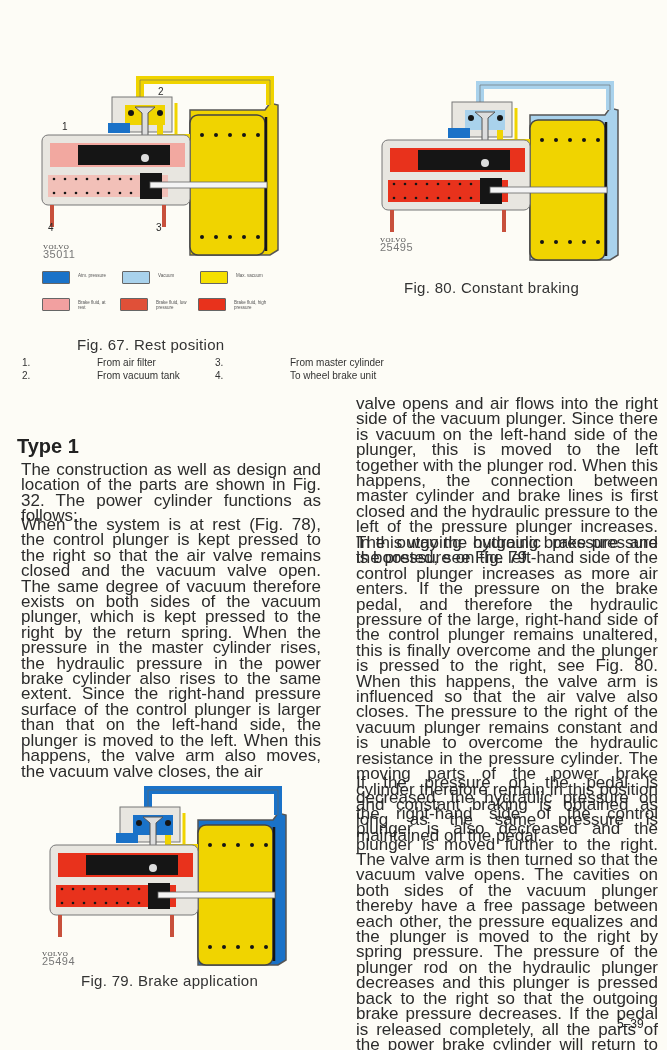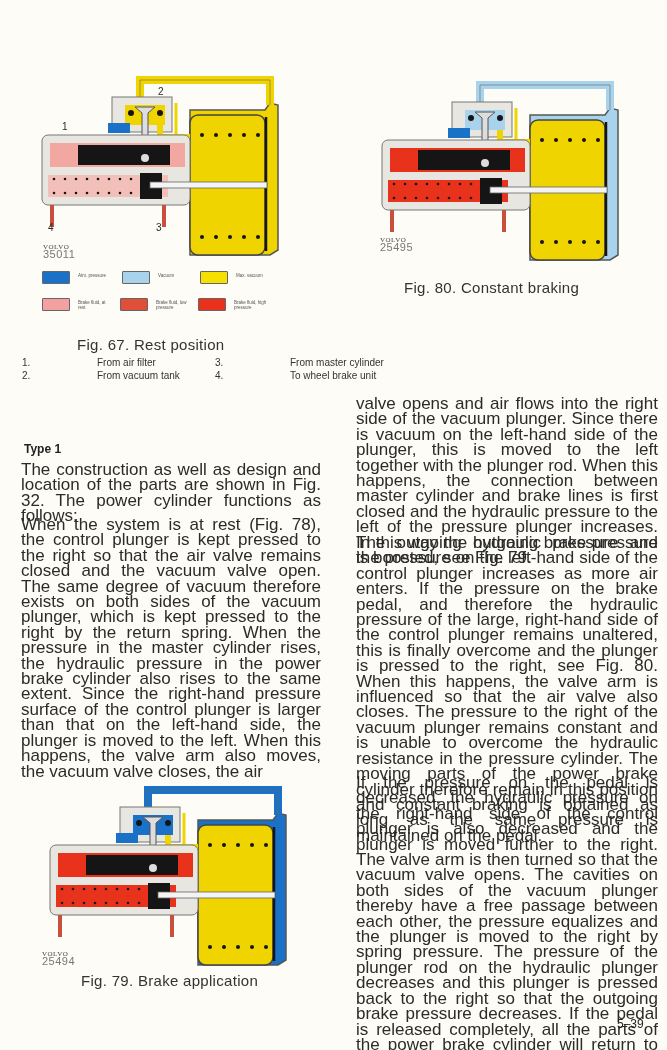--- a/index.html
+++ b/index.html
@@ -15,21 +15,21 @@
   .volvo .brand { font-weight:normal; display:block; }
   .volvo .num { display:block; color:#777; font-family:"Liberation Sans", sans-serif; font-size:11px; }
   .caption { position:absolute; font-size:15px; color:#333; letter-spacing:0.3px; }
   .legend-item { position:absolute; display:flex; align-items:flex-start; }
   .swatch { width:26px; height:11px; border:1px solid #666; border-radius:1px; }
   .legend-label { font-size:4.5px; color:#555; margin-left:8px; margin-top:2px; line-height:5px; width:34px; }
   .parts { position:absolute; font-size:10px; color:#333; }
   .parts .row { display:flex; height:13px; }
   .parts .n { width:27px; }
   .parts .t { width:118px;padding-left:48px; }
-  h2 { position:absolute; margin:15px; font-size:12px; font-weight:bold; color:#222; }
+  h2 { position:absolute; margin:8px; font-size:20px; font-weight:bold; color:#222; }
   .para { position:absolute; font-size:17px; line-height:15.4px; text-align:justify; color:#2b2b2b; margin:12px; }
   .pagenum { position:absolute; font-size:12px; color:#222; }
 </style>
 </head>
 <body>
 
 <div class="fig" style="left:30px;top:55px;">
   <svg class="booster" width="250" height="210" viewBox="0 0 250 210">
       <path d="M160 55 L235 55 L240 48 L248 50 L248 195 L240 200 L160 200 Z" fill="#f0d400" stroke="#555" stroke-width="1.5"></path>
       <rect x="160" y="60" width="75" height="140" rx="8" fill="#f0d400" stroke="#444" stroke-width="1.5"></rect>

